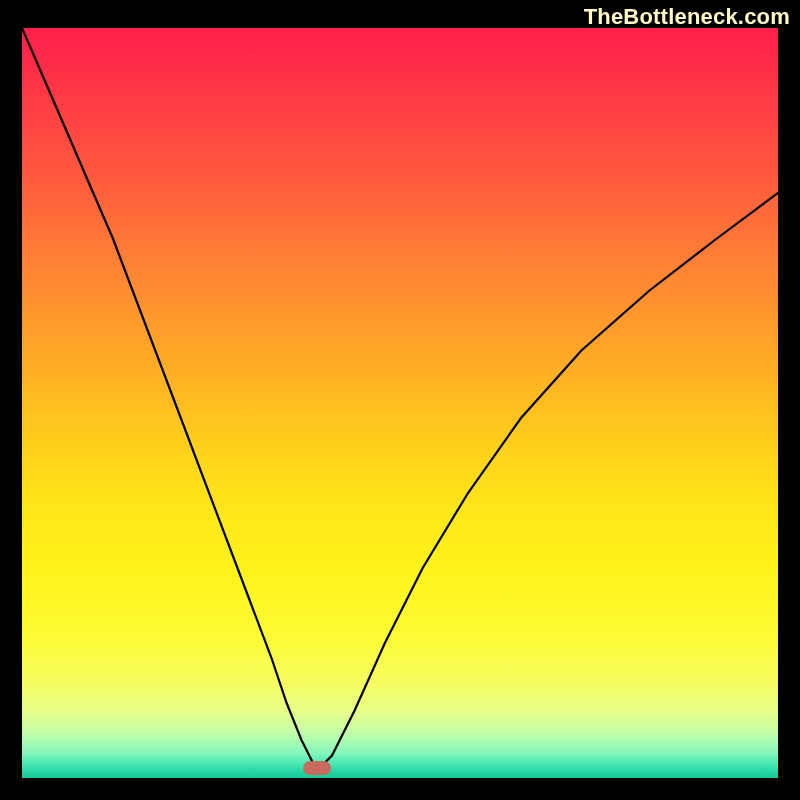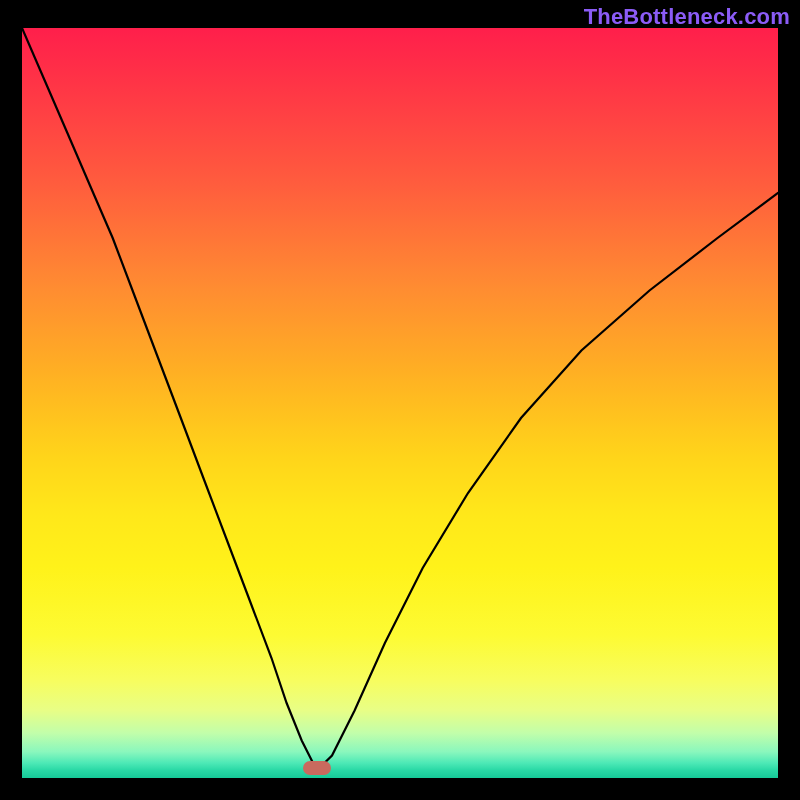--- a/index.html
+++ b/index.html
@@ -14,21 +14,21 @@
   .frame {
     position: relative;
     width: 800px;
     height: 800px;
     background: #000;
   }
   .watermark {
     position: absolute;
     top: 4px;
     right: 10px;
-    color: #8b5cf6;
+    color: #fef9c3;
     font-size: 22px;
     font-weight: 600;
     letter-spacing: 0.2px;
     z-index: 20;
   }
   .plot {
     position: absolute;
     left: 22px;
     top: 28px;
     width: 756px;

